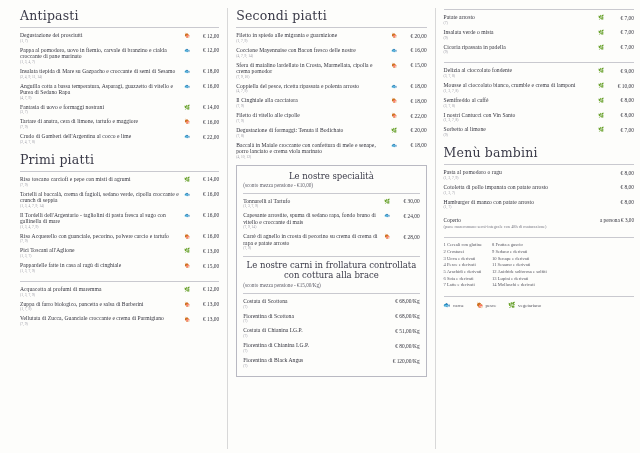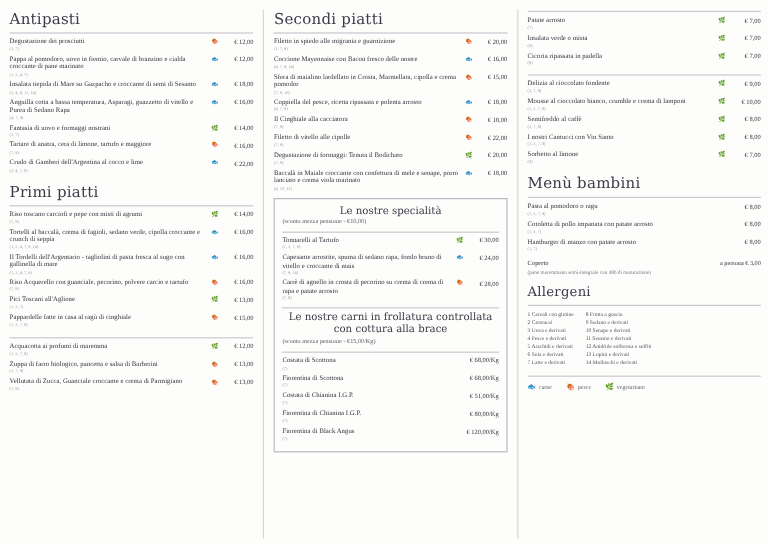--- a/index.html
+++ b/index.html
@@ -7,21 +7,21 @@
     width:640px;height:453px;
     background:#fdfdfb;
     font-family:"Liberation Serif", serif;
     color:#2b2b33;
     overflow:hidden;
   }
   .menu{
     display:flex;
     width:640px;height:453px;
     box-sizing:border-box;
-    padding:8px 6px 4px 8px;
+    padding:8px 6px 4px 20px;
   }
   .col{box-sizing:border-box;}
   .col-left{width:212px;padding-right:8px;}
   .col-mid{width:212px;padding-right:8px;border-left:1px solid #d8d8d8;padding-left:8px;}
   .col-right{width:204px;border-left:1px solid #d8d8d8;padding-left:8px;}
 
   h2.section{
     font-family:"DejaVu Serif", serif;
     font-size:12.5px;
     font-weight:normal;
@@ -662,21 +662,20 @@
         </div>
     </section>
 
     <div class="cover">
       <span>Coperto</span>
       <span class="c2">a persona € 3,00</span>
     </div>
     <div class="covernote">(pane maremmano semi-integrale con 48h di maturazione)</div>
 
     <section class="alg-wrap">
-      <h2 class="section small">Allergeni</h2>
       <div class="rule"></div>
       <div class="alg-grid">
         <ul id="alg-col1">
             <li>1 Cereali con glutine</li>
             <li>2 Crostacei</li>
             <li>3 Uova e derivati</li>
             <li>4 Pesce e derivati</li>
             <li>5 Arachidi e derivati</li>
             <li>6 Soia e derivati</li>
             <li>7 Latte e derivati</li>

